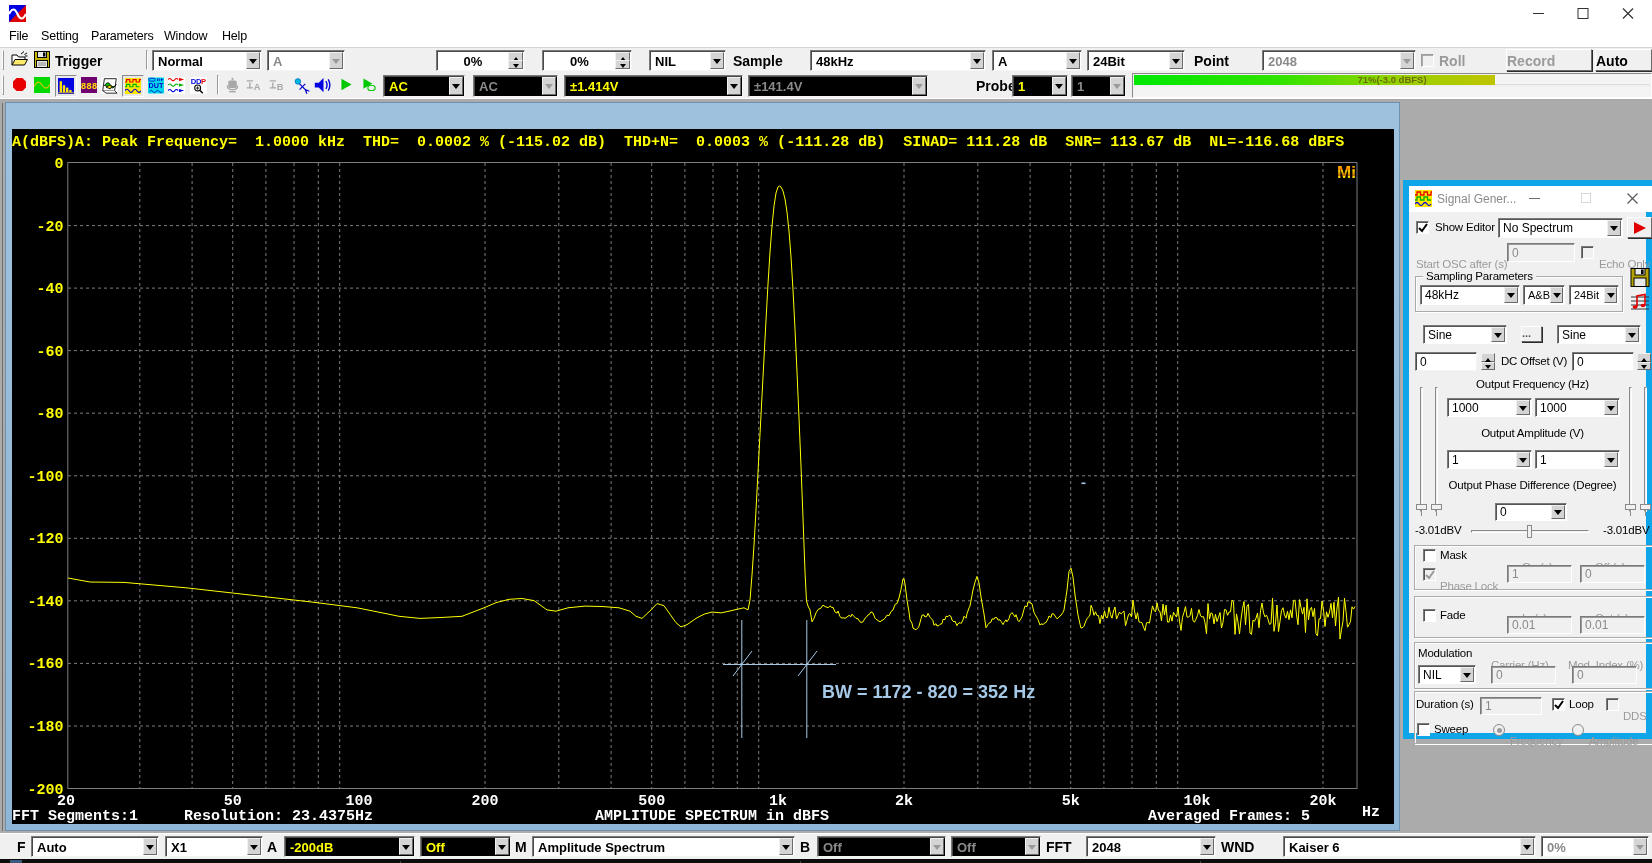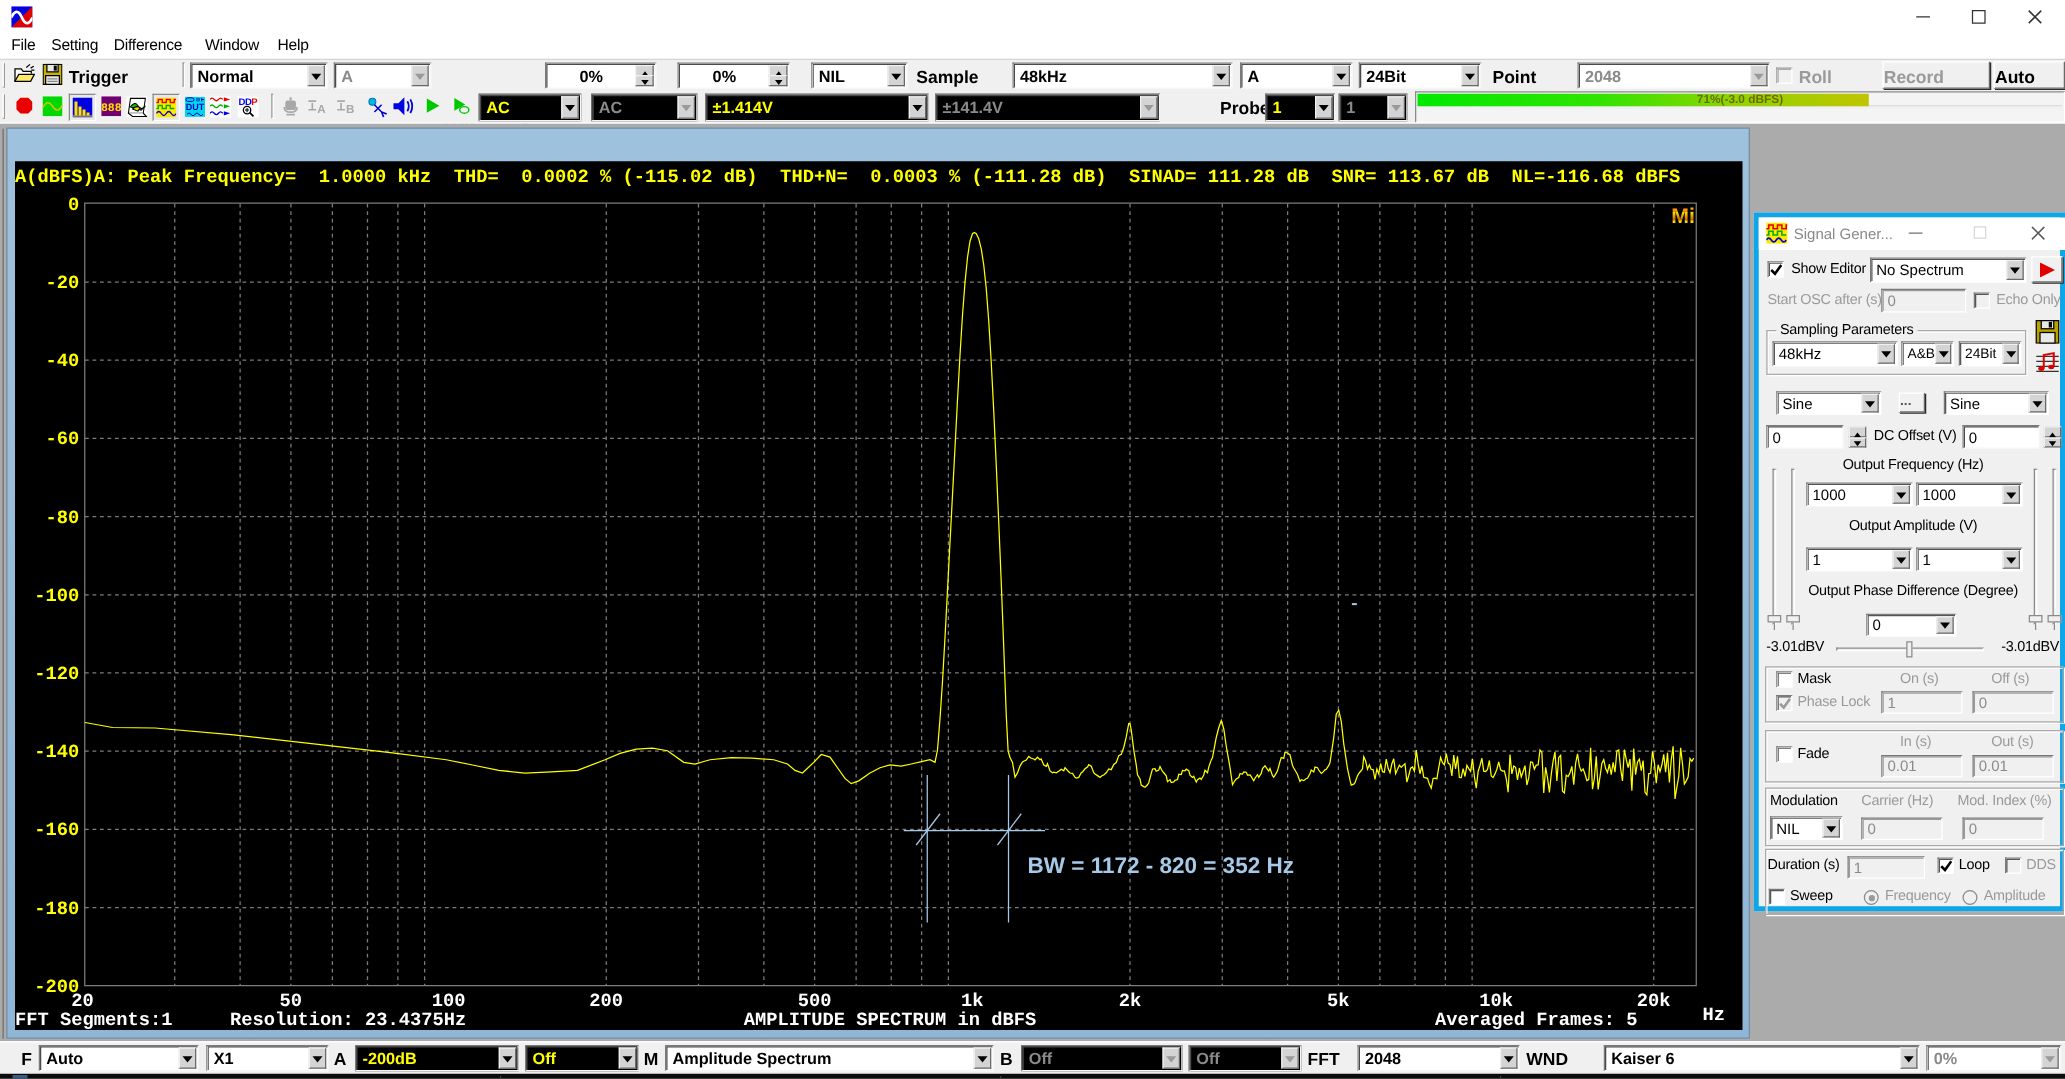--- a/index.html
+++ b/index.html
@@ -26,21 +26,21 @@
 .sbtn.dn{bottom:1px;top:auto;height:9px;}
 .sbtn.up:after{content:"";position:absolute;left:50%;top:50%;margin:-3px 0 0 -3px;width:0;height:0;
 border:3px solid transparent;border-bottom:4px solid #000;}
 .sbtn.dn:after{content:"";position:absolute;left:50%;top:50%;margin:-1px 0 0 -3px;width:0;height:0;
 border:3px solid transparent;border-top:4px solid #000;}
 
 .btn{position:absolute;background:#f0f0f0;border:1px solid;border-color:#fff #6a6a6a #6a6a6a #fff;
 box-shadow:1px 1px 0 #2a2a2a;font-weight:bold;font-size:14px;text-align:left;}
 
 .wlbl{position:absolute;font-size:11.5px;letter-spacing:-0.2px;color:#000;white-space:nowrap;}
-.wlbl.g{color:#9a9a9a;}
+.wlbl.g{color:#9a9a9a;margin-top:12px;}
 .wcombo{position:absolute;background:#fff;border:1px solid;border-color:#7a7a7a #fff #fff #7a7a7a;
 box-shadow:inset 1px 1px 0 #555;font-size:12px;color:#000;}
 .wedit{position:absolute;background:#f0f0f0;border:1px solid;border-color:#7a7a7a #fff #fff #7a7a7a;
 box-shadow:inset 1px 1px 0 #9a9a9a;font-size:12px;color:#8a8a8a;}
 .wedit .tx,.wcombo .tx{position:absolute;left:4px;top:50%;transform:translateY(-50%);}
 .cb{position:absolute;width:13px;height:13px;background:#fff;border:1px solid;
 border-color:#7a7a7a #fff #fff #7a7a7a;box-shadow:inset 1px 1px 0 #555;}
 .gbox{position:absolute;border:1px solid #aaa;box-shadow:1px 1px 0 #fff, inset 1px 1px 0 #fff;}
 </style></head>
 <body>
@@ -54,21 +54,21 @@
   <svg class="abs" style="left:1528px;top:0;" width="124" height="27" viewBox="0 0 124 27">
     <line x1="5" y1="13.5" x2="16" y2="13.5" stroke="#333" stroke-width="1"></line>
     <rect x="50" y="8.5" width="10" height="10" fill="none" stroke="#333" stroke-width="1"></rect>
     <path d="M95 8.5 L105 18.5 M105 8.5 L95 18.5" stroke="#333" stroke-width="1.2"></path>
   </svg>
 </div>
 
 <div class="abs" style="left:0;top:27px;width:1652px;height:20px;background:#fff;font-size:12.5px;letter-spacing:-0.2px;color:#000;">
   <span class="abs" style="left:9px;top:2px;">File</span>
   <span class="abs" style="left:41px;top:2px;">Setting</span>
-  <span class="abs" style="left:91px;top:2px;">Difference</span>
+  <span class="abs" style="left:91px;top:2px;">Parameters</span>
   <span class="abs" style="left:164px;top:2px;">Window</span>
   <span class="abs" style="left:222px;top:2px;">Help</span>
 </div>
 <div class="abs" style="left:0;top:47px;width:1652px;height:1px;background:#d5d5d5;"></div>
 
 <div class="abs" id="tb1" style="left:0;top:48px;width:1652px;height:25px;background:#f0f0f0;">
   <div class="abs" style="left:2px;top:2px;width:2px;height:20px;border:1px solid;border-color:#fff #9a9a9a #9a9a9a #fff;"></div>
 
   <svg class="abs" style="left:11px;top:3px;" width="17" height="17" viewBox="0 0 17 17">
     <path d="M1 14 L1 4 L6 4 L7.5 6 L14 6 L14 8" fill="#fff" stroke="#000" stroke-width="1"></path>
@@ -376,21 +376,21 @@
 <line x1="741.8" y1="620" x2="741.8" y2="738"></line>
 <line x1="806.8" y1="620" x2="806.8" y2="738"></line>
 <line x1="723" y1="664.5" x2="836" y2="664.5"></line>
 <line x1="733" y1="676" x2="752" y2="651"></line>
 <line x1="798" y1="676" x2="817" y2="651"></line>
 </g>
 <text x="822" y="698" font-family="Liberation Sans,sans-serif" font-weight="bold" font-size="18" fill="#a6c9e8">BW = 1172 - 820 = 352 Hz</text>
 <rect x="1081.5" y="482.5" width="4" height="1.6" fill="#a6c9e8"></rect>
 </svg>
 
-<div class="abs" id="siggen" style="left:1403px;top:170px;width:249px;height:559px;background:#f0f0f0;border:4px solid #0ea5e9;">
+<div class="abs" id="siggen" style="left:1403px;top:180px;width:249px;height:559px;background:#f0f0f0;border:6px solid #0ea5e9;">
 
   <div class="abs" style="left:0;top:0;width:247px;height:26px;background:#fff;">
     <svg class="abs" style="left:6px;top:4px;" width="17" height="17" viewBox="0 0 17 17">
       <rect width="17" height="17" fill="#ffe800"></rect>
       <path d="M0 5 L2 5 L2 2 L5.5 2 L5.5 5 L9 5 L9 2 L12.5 2 L12.5 5 L16 5 L16 2 L17 2" stroke="#e80000" stroke-width="1.3" fill="none"></path>
       <path d="M0 10 L2 10 L2 7 L5.5 7 L5.5 10 L9 10 L9 7 L12.5 7 L12.5 10 L16 10" stroke="#00b000" stroke-width="1.3" fill="none"></path>
       <path d="M0 14 Q2 11,4 14 T8 14 T12 14 T16 14" stroke="#0000e0" stroke-width="1.3" fill="none"></path>
     </svg>
     <div class="abs" style="left:28px;top:6px;font-size:12px;color:#8a8a8a;">Signal Gener...</div>
     <div class="abs" style="left:120px;top:12px;width:11px;height:1px;background:#707070;"></div>

